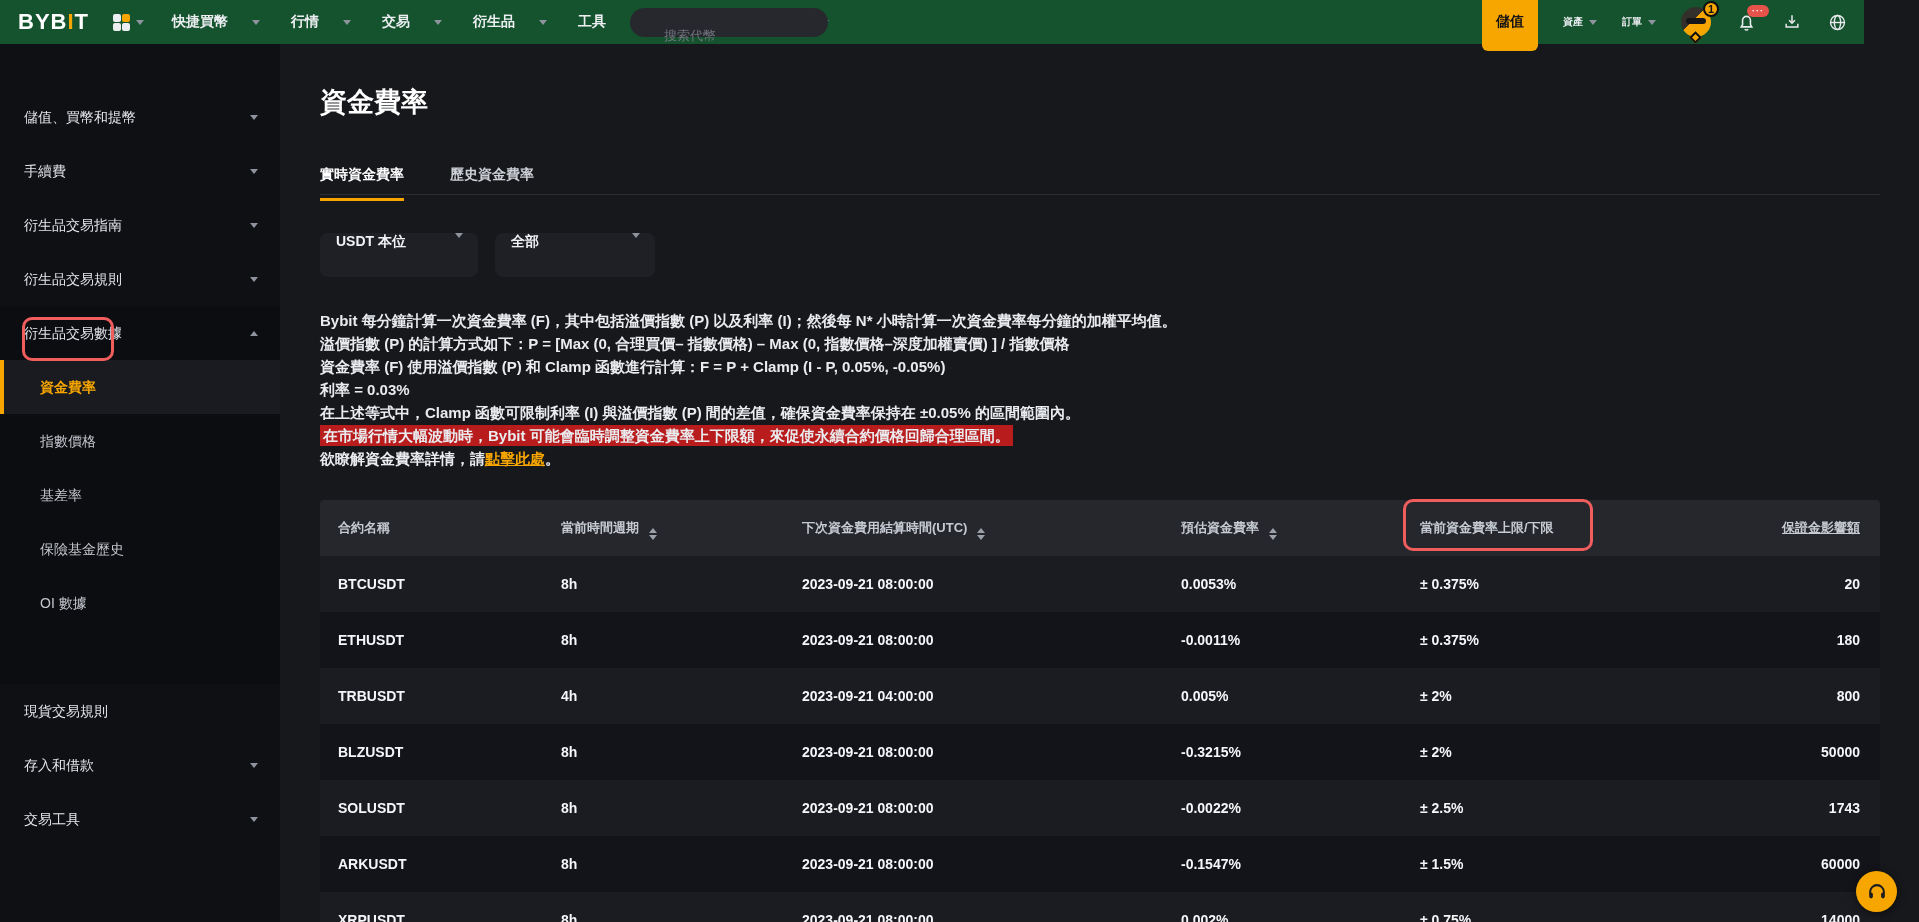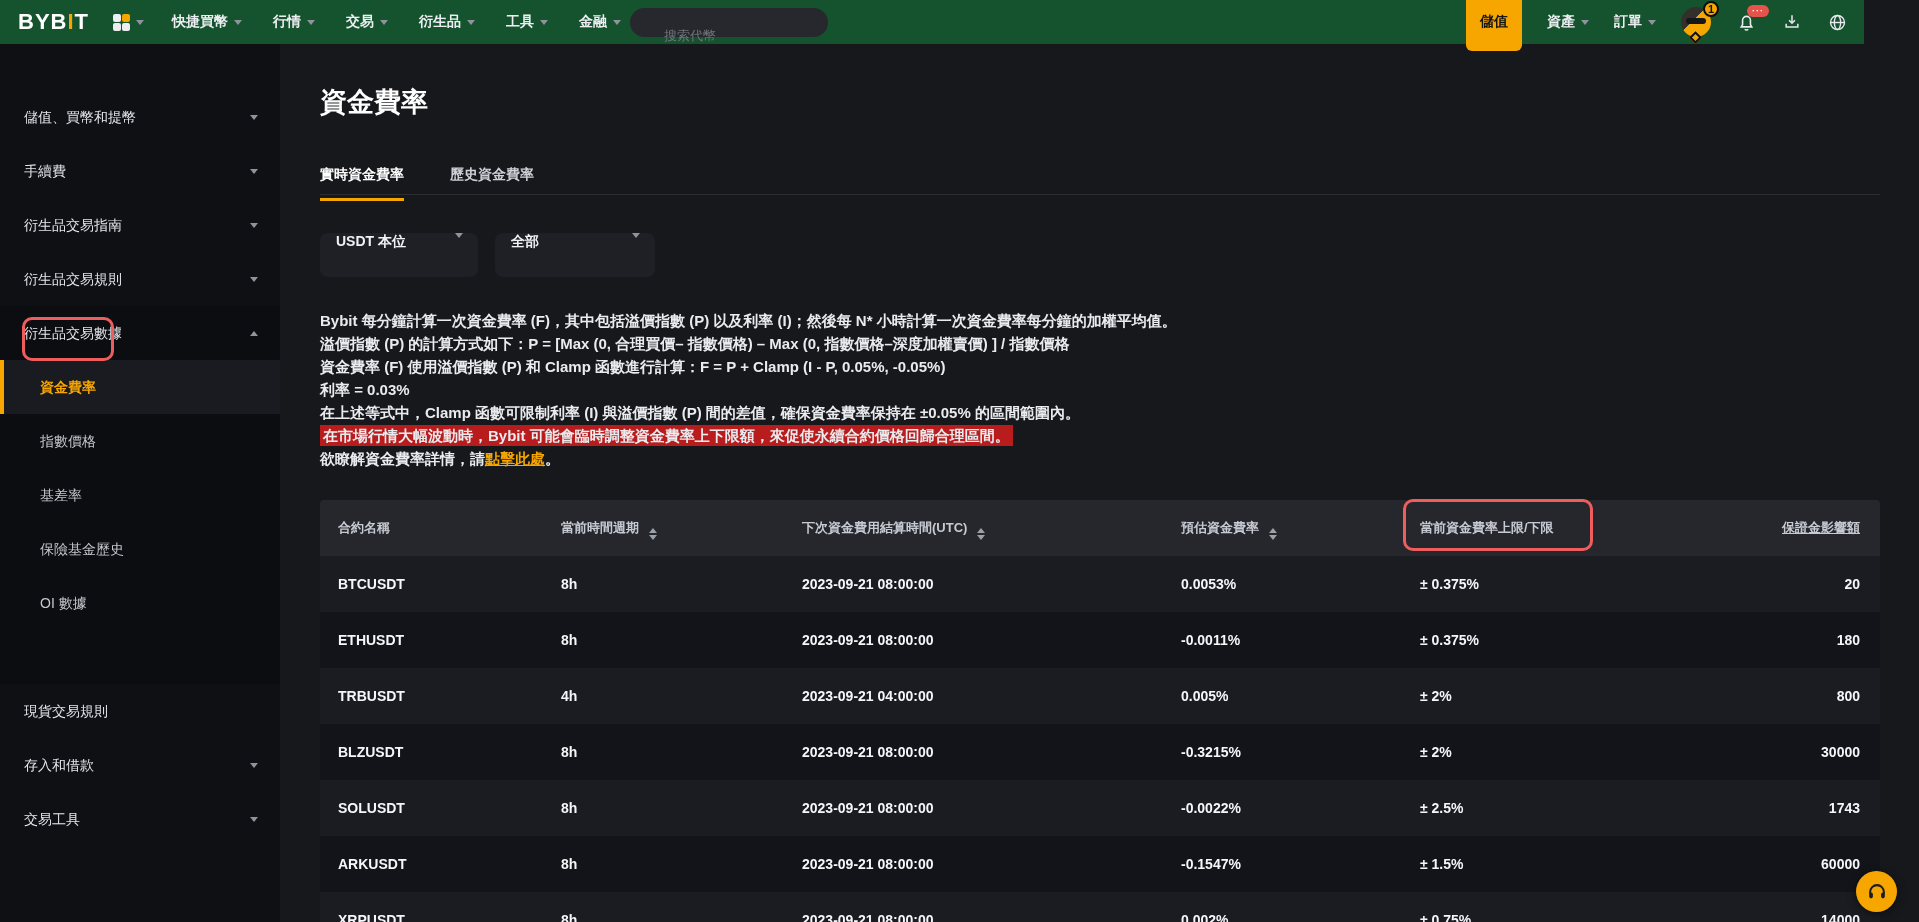--- a/index.html
+++ b/index.html
@@ -14,30 +14,30 @@
   .logo { margin-left:18px; font-size:22px; font-weight:bold; letter-spacing:1px; display:flex; }
   .logo .acc { color:#f7a600; }
   .grid-btn { margin-left:24px; display:flex; align-items:center; gap:6px; cursor:pointer; }
   .grid-ico { width:17px; height:17px; display:grid; grid-template-columns:8px 8px; grid-template-rows:8px 8px; gap:1px; }
   .grid-ico i { background:#eceef2; border-radius:2px; }
   .grid-ico i.or { background:#f7a600; }
   .caret { width:0; height:0; border-left:4px solid transparent; border-right:4px solid transparent;
     border-top:5px solid #8e939d; display:inline-block; }
   .caret.up { border-top:none; border-bottom:5px solid #8e939d; }
   .nav { display:flex; margin-left:28px; gap:31px; }
-  .nav-item { font-size:14px; font-weight:bold; color:#eceef2; display:flex; align-items:center; gap:6px; cursor:pointer; white-space:nowrap; }
+  .nav-item { font-size:14px; font-weight:bold; color:#eceef2; display:flex; align-items:center; gap:24px; cursor:pointer; white-space:nowrap; }
   .search { position:absolute; left:630px; top:8px; width:198px; height:29px; background:#26282d;
     border-radius:15px; display:flex; align-items:center; padding:0 12px; gap:20px;flex-direction:column; }
   .search input { background:transparent; border:none; outline:none; color:#d6d9de; font-size:13px; width:130px;
     font-family:"Liberation Sans",sans-serif; }
   .search input::placeholder { color:#71757e; }
   .top-right { position:absolute; right:16px; top:0; height:44px; display:flex; align-items:center; gap:25px; }
   .btn-deposit { background:#f7a600; color:#141414; font-size:14px; font-weight:bold;
     padding:20px 14px; border-radius:6px; border:none; cursor:pointer; font-family:"Liberation Sans",sans-serif; }
-  .top-menu { font-size:14px; font-weight:bold; color:#eceef2; display:flex; align-items:center; gap:6px; cursor:pointer; }
+  .top-menu { font-size:10px; font-weight:bold; color:#eceef2; display:flex; align-items:center; gap:6px; cursor:pointer; }
   .avatar-wrap { position:relative; width:30px; height:30px; }
   .avatar { width:30px; height:30px; border-radius:50%; overflow:hidden;
     background:linear-gradient(135deg,#33302b 42%,#f7a600 42%); position:relative; }
   .avatar::after { content:""; position:absolute; left:5px; top:11px; width:20px; height:6px;
     background:#15161a; border-radius:3px; }
   .avatar-badge { position:absolute; top:-6px; right:-8px; min-width:16px; height:16px; background:#f7a600;
     color:#141414; font-size:11px; font-weight:bold; border-radius:8px; border:2px solid #0c0d10;
     display:flex; align-items:center; justify-content:center; padding:0 3px; }
   .avatar-gem { position:absolute; bottom:-5px; left:10px; width:9px; height:9px; background:#f7a600;
     border:2px solid #0c0d10; transform:rotate(45deg); }
@@ -278,21 +278,21 @@
         <span class="cell c4">0.005%</span>
         <span class="cell c5">± 2%</span>
         <span class="cell c6">800</span>
       </div>
       <div class="trow">
         <span class="cell c1">BLZUSDT</span>
         <span class="cell c2">8h</span>
         <span class="cell c3">2023-09-21 08:00:00</span>
         <span class="cell c4">-0.3215%</span>
         <span class="cell c5">± 2%</span>
-        <span class="cell c6">30000</span>
+        <span class="cell c6">50000</span>
       </div>
       <div class="trow">
         <span class="cell c1">SOLUSDT</span>
         <span class="cell c2">8h</span>
         <span class="cell c3">2023-09-21 08:00:00</span>
         <span class="cell c4">-0.0022%</span>
         <span class="cell c5">± 2.5%</span>
         <span class="cell c6">1743</span>
       </div>
       <div class="trow">

